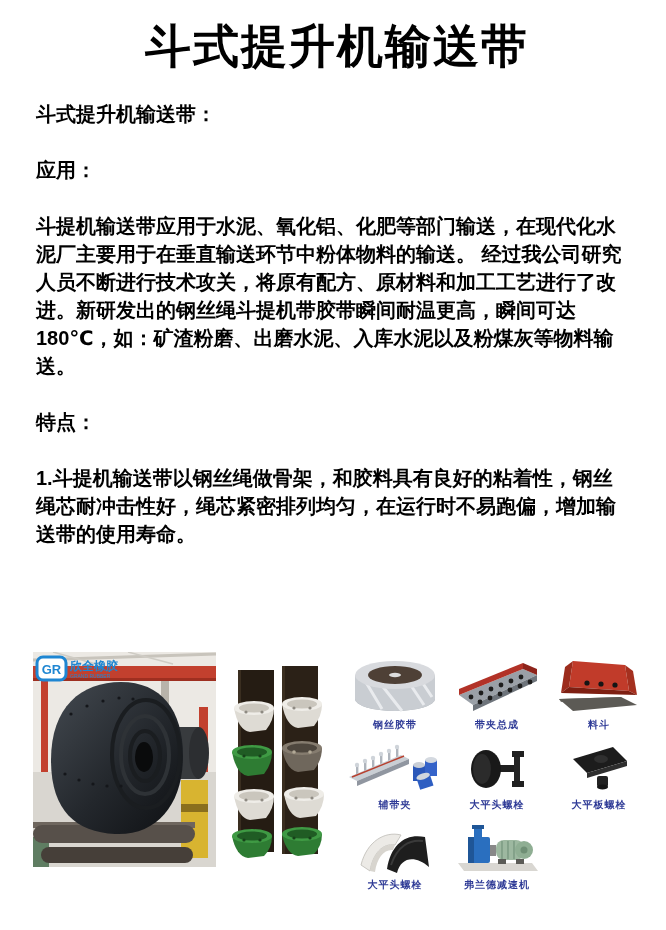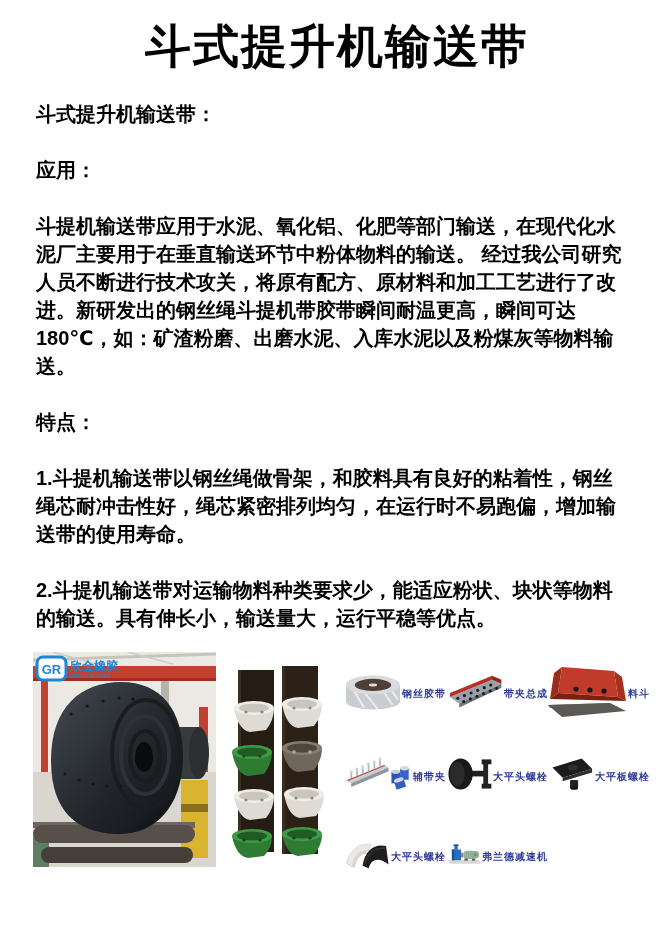--- a/index.html
+++ b/index.html
@@ -18,40 +18,39 @@
   }
   .content p { margin:0 0 28px 0;font-weight:bold; }
   .gallery { position:absolute; left:0; top:650px; width:666px; height:280px; }
   .photo-belt { position:absolute; left:33px; top:2px; }
   .photo-buckets { position:absolute; left:222px; top:10px; }
   .grid {
     position:absolute; left:344px; top:0; width:306px;
     display:grid; grid-template-columns:repeat(3,102px);
     grid-template-rows:82px 76px 76px; row-gap:4px;
   }
-  .cell { display:flex; flex-direction:row; align-items:center; justify-content:flex-end; }
+  .cell { display:flex; flex-direction:column; align-items:center; justify-content:flex-end; }
   .plabel {
     font-size:10px; font-weight:700; color:#2e3a96;
     margin-top:5px; letter-spacing:1px; white-space:nowrap;
   }
 </style>
 </head>
 <body>
 
 <div>
 
   <h1 class="title">斗式提升机输送带</h1>
 
   <div class="content">
     <p>斗式提升机输送带：</p>
     <p>应用：</p>
     <p>斗提机输送带应用于水泥、氧化铝、化肥等部门输送，在现代化水泥厂主要用于在垂直输送环节中粉体物料的输送。 经过我公司研究人员不断进行技术攻关，将原有配方、原材料和加工工艺进行了改进。新研发出的钢丝绳斗提机带胶带瞬间耐温更高，瞬间可达180℃，如：矿渣粉磨、出磨水泥、入库水泥以及粉煤灰等物料输送。</p>
     <p>特点：</p>
     <p>1.斗提机输送带以钢丝绳做骨架，和胶料具有良好的粘着性，钢丝绳芯耐冲击性好，绳芯紧密排列均匀，在运行时不易跑偏，增加输送带的使用寿命。</p>
-    <p>2.斗提机输送带对运输物料种类要求少，能适应粉状、块状等物料的输送。具有伸长小，输送量大，运行平稳等优点。</p>
   </div>
 
   <div class="gallery">
 
     <svg class="photo-belt" width="183" height="215" viewBox="0 0 183 215">
       <defs>
         <linearGradient id="rollGrad" x1="0" y1="0" x2="1" y2="1">
           <stop offset="0" stop-color="#444a51"></stop>
           <stop offset="0.55" stop-color="#23272c"></stop>
           <stop offset="1" stop-color="#0e1013"></stop>

